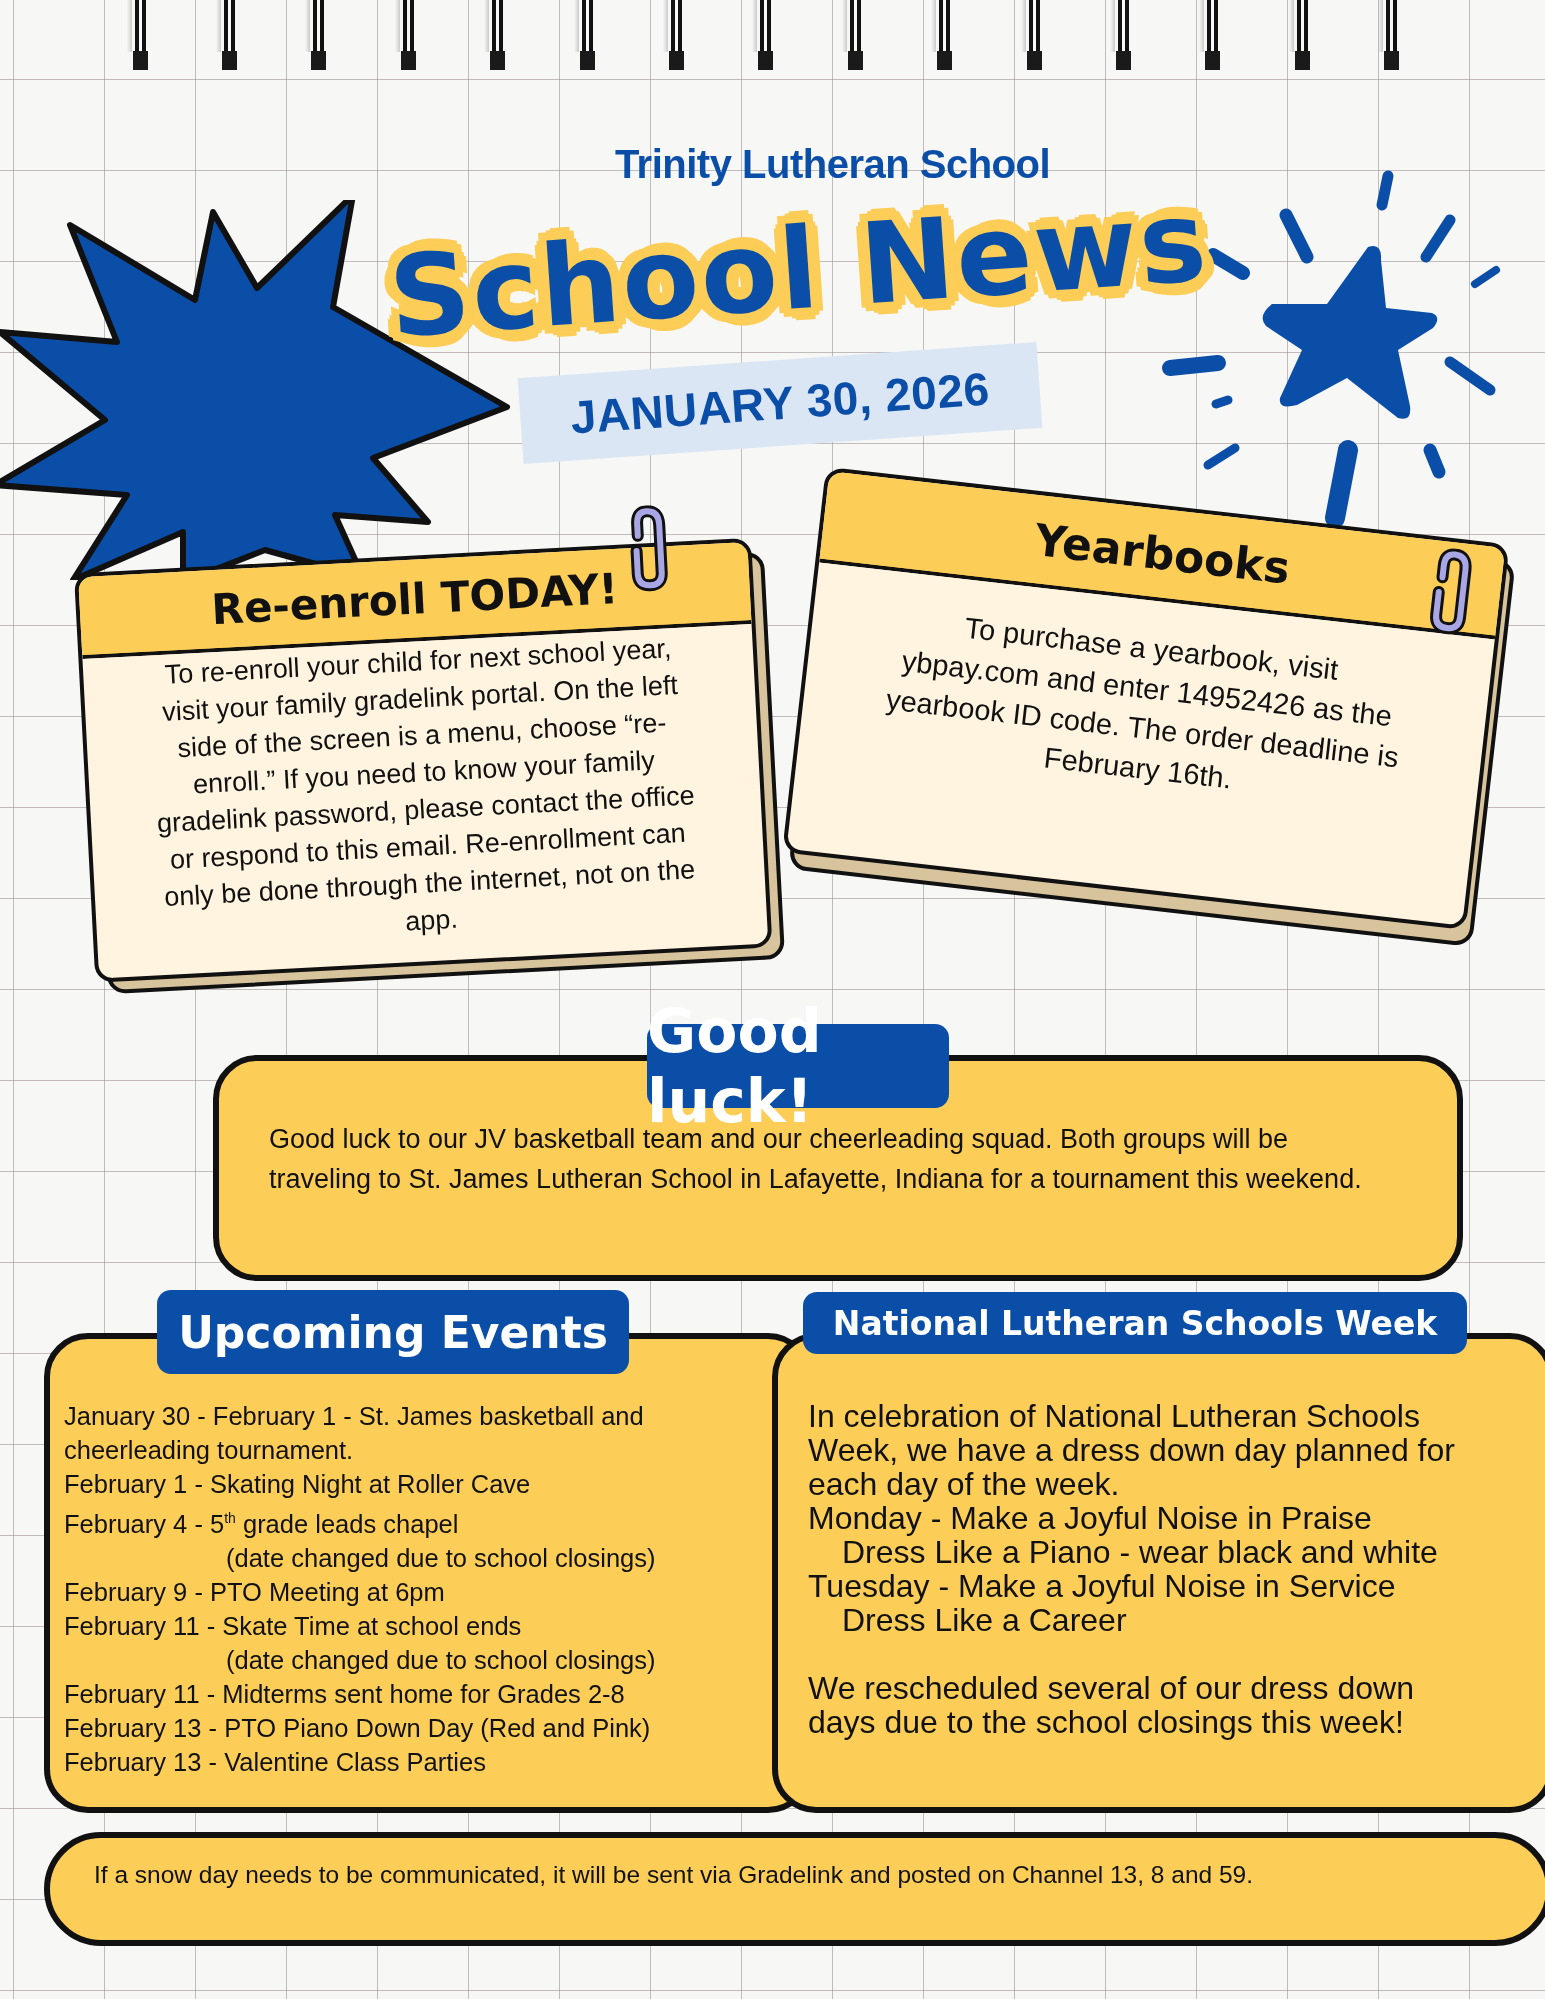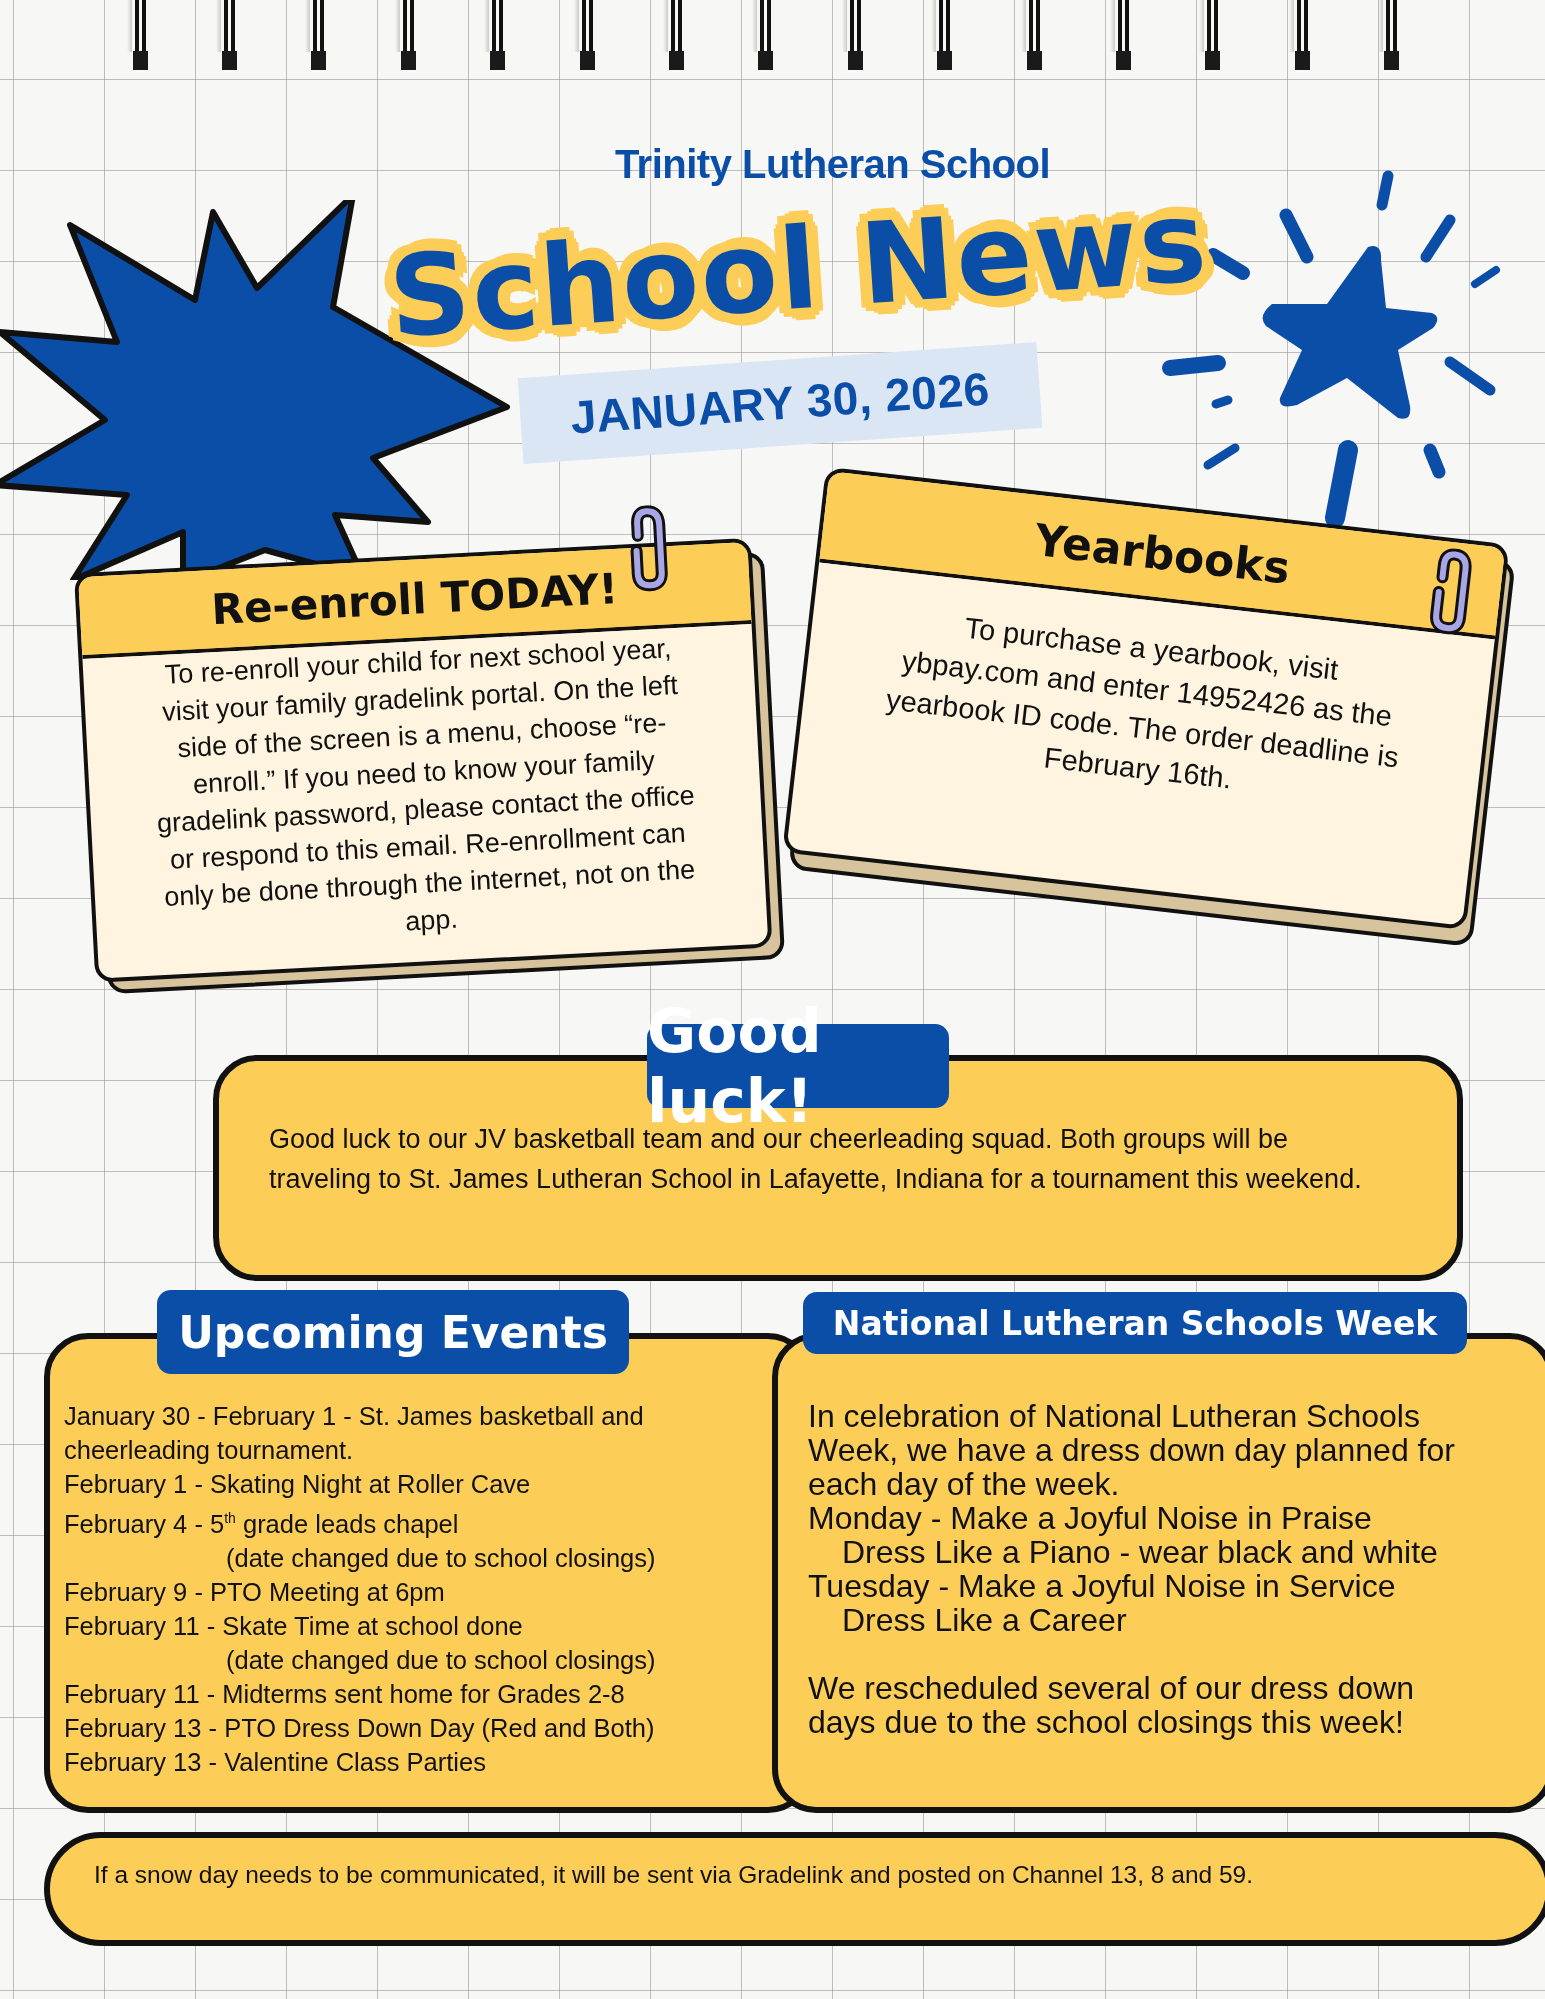--- a/index.html
+++ b/index.html
@@ -305,24 +305,24 @@
 </div>
 <div class="box-tab goodluck-tab">Good luck!</div>
 
 <div class="box events-box">
   <div class="box-text events-list">
     <div><span>January 30 - February 1</span> - <span>St. James basketball and cheerleading tournament.</span></div>
     <div><span>February 1</span> - <span>Skating Night at Roller Cave</span></div>
     <div><span>February 4</span> - <span>5</span><sup>th</sup><span> grade leads chapel</span></div>
     <div class="ind">(date changed due to school closings)</div>
     <div><span>February 9</span> - <span>PTO Meeting at 6pm</span></div>
-    <div><span>February 11</span> - <span>Skate Time at school done</span></div>
+    <div><span>February 11</span> - <span>Skate Time at school ends</span></div>
     <div class="ind">(date changed due to school closings)</div>
     <div><span>February 11</span> - <span>Midterms sent home for Grades 2-8</span></div>
-    <div><span>February 13</span> - <span>PTO Dress Down Day (Red and Both)</span></div>
+    <div><span>February 13</span> - <span>PTO Piano Down Day (Red and Pink)</span></div>
     <div><span>February 13</span> - <span>Valentine Class Parties</span></div>
   </div>
 </div>
 <div class="box-tab events-tab">Upcoming Events</div>
 
 <div class="box nlsw-box">
   <div class="box-text nlsw-text">
     <div>In celebration of National Lutheran Schools Week, we have a dress down day planned for each day of the week.</div>
     <div>Monday - Make a Joyful Noise in Praise</div>
     <div class="ind">Dress Like a Piano - wear black and white</div>

